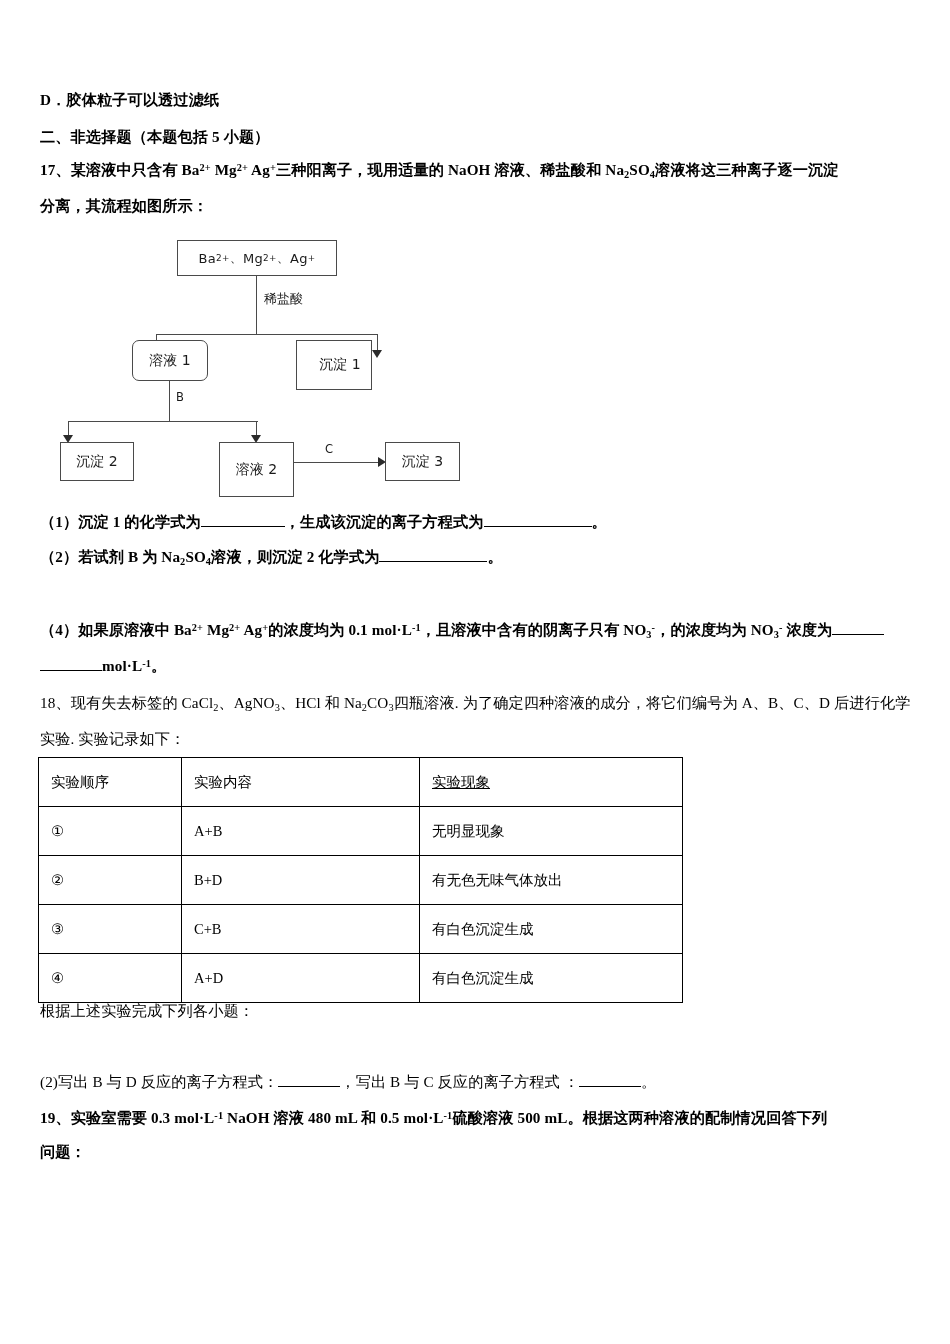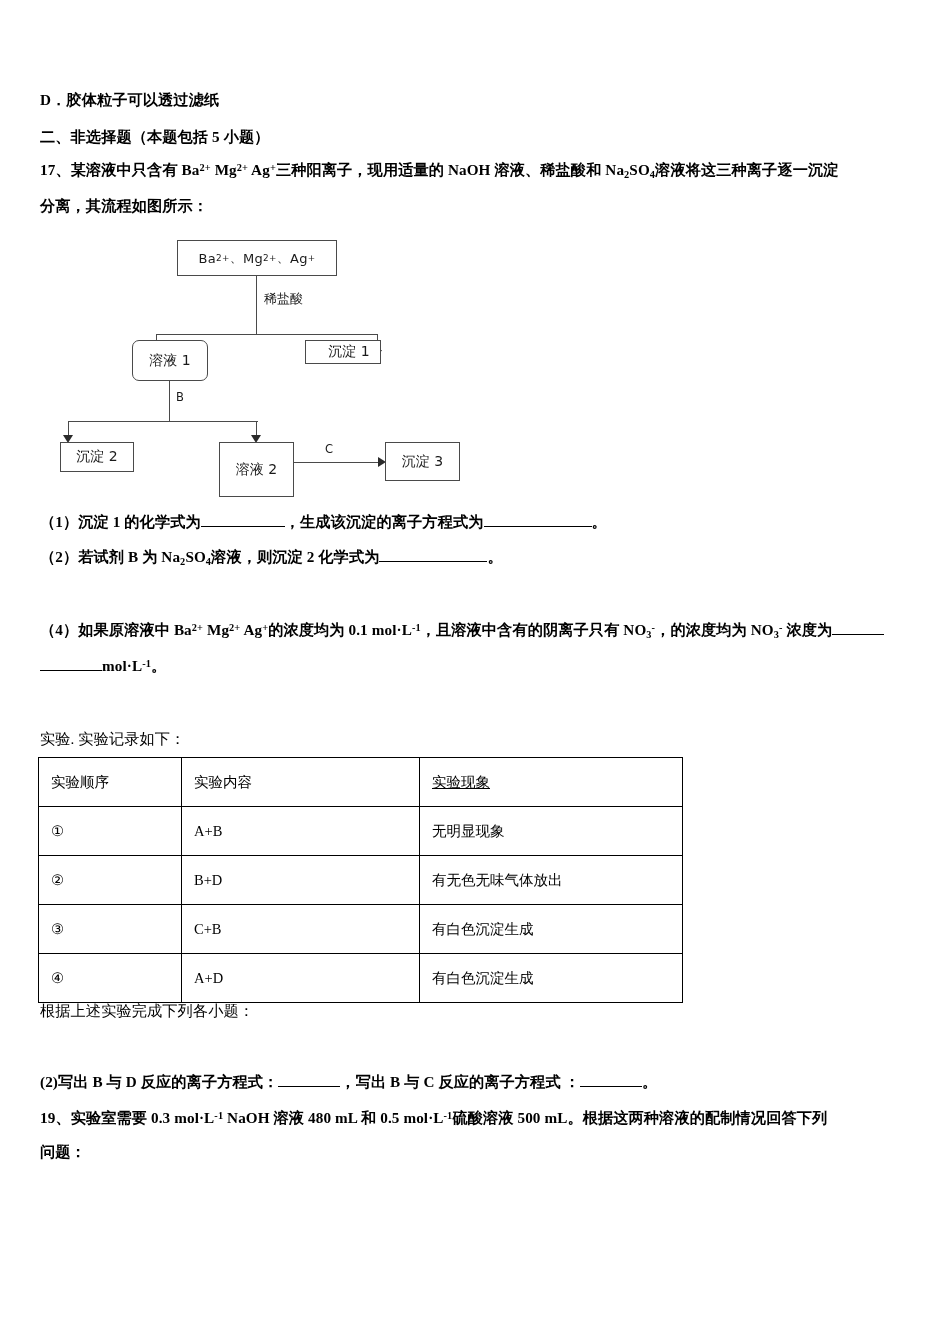--- a/index.html
+++ b/index.html
@@ -143,32 +143,32 @@
     <div class="fline h" style="left:116px; top:106px; width:222px;"></div>
 
     <div class="fline v" style="left:116px; top:106px; height:18px;"></div>
     <div class="farrow" style="left:111px; top:101px; top:122px;"></div>
 
     <div class="fline v" style="left:337px; top:106px; height:18px;"></div>
     <div class="farrow" style="left:332px; top:122px;"></div>
 
     <div class="fbox" style="left:92px; top:112px; width:76px; height:41px;border-radius:7px;">溶液 1</div>
 
-    <div class="fbox" style="left:265px; top:112px; width:76px; height:24px;padding-left:12px;">沉淀 1</div>
+    <div class="fbox" style="left:256px; top:112px; width:76px; height:50px;padding-left:12px;">沉淀 1</div>
 
     <div class="fline v" style="left:129px; top:153px; height:40px;"></div>
     <div class="flabel small" style="left:136px; top:162px;">B</div>
 
     <div class="fline h" style="left:28px; top:193px; width:190px;"></div>
     <div class="fline v" style="left:28px; top:193px; height:16px;"></div>
     <div class="farrow" style="left:23px; top:207px;"></div>
     <div class="fline v" style="left:216px; top:193px; height:16px;"></div>
     <div class="farrow" style="left:211px; top:207px;"></div>
 
-    <div class="fbox" style="left:20px; top:214px; width:74px; height:30px;">沉淀 2</div>
+    <div class="fbox" style="left:20px; top:214px; width:74px; height:39px;">沉淀 2</div>
 
     <div class="fbox" style="left:179px; top:214px; width:75px; height:55px;">溶液 2</div>
 
     <div class="fline h" style="left:254px; top:234px; width:86px;"></div>
     <div class="farrow right" style="left:338px; top:229px;"></div>
     <div class="flabel small" style="left:285px; top:214px;">C</div>
 
     <div class="fbox" style="left:345px; top:214px; width:75px; height:39px;">沉淀 3</div>
   </div>
 
@@ -182,20 +182,23 @@
 
 
   <div class="ln bold" style="left:40px; top:618px;">
     <span>（4）如果原溶液中 Ba</span><span class="sup">2+</span><span> Mg</span><span class="sup">2+</span><span> Ag</span><span class="sup">+</span><span>的浓度均为 0.1 mol·L</span><span class="sup">-1</span><span>，且溶液中含有的阴离子只有 NO</span><span class="sub">3</span><span class="sup">-</span><span>，的浓度均为 NO</span><span class="sub">3</span><span class="sup">-</span><span> 浓度为</span><span class="blank-xs"></span>
   </div>
 
   <div class="ln bold" style="left:40px; top:654px;">
     <span class="blank-s"></span><span>mol·L</span><span class="sup">-1</span><span>。</span>
   </div>
 
+  <div class="ln" style="left:40px; top:693px;">
+    <span>18、现有失去标签的 CaCl</span><span class="sub">2</span><span>、AgNO</span><span class="sub">3</span><span>、HCl 和 Na</span><span class="sub">2</span><span>CO</span><span class="sub">3</span><span>四瓶溶液. 为了确定四种溶液的成分，将它们编号为 A、B、C、D 后进行化学</span>
+  </div>
 
   <div class="ln" style="left:40px; top:729px;">实验. 实验记录如下：</div>
 
   <table id="exp-table">
     <thead>
       <tr>
         <th class="c1">实验顺序</th>
         <th class="c2">实验内容</th>
         <th class="c3">实验现象</th>
       </tr>
@@ -220,21 +223,21 @@
         <td>④</td>
         <td class="mono-ab">A+D</td>
         <td>有白色沉淀生成</td>
       </tr>
     </tbody>
   </table>
 
   <div class="ln" style="left:40px; top:1001px;">根据上述实验完成下列各小题：</div>
 
 
-  <div class="ln" style="left:40px; top:1072px;font-weight:bold;">
+  <div class="ln" style="left:40px; top:1072px;">
     <span>(2)写出 B 与 D 反应的离子方程式：</span><span class="blank-s"></span><span>，写出 B 与 C 反应的离子方程式 ：</span><span class="blank-s"></span><span>。</span>
   </div>
 
   <div class="ln bold" style="left:40px; top:1106px;">
     <span>19、实验室需要 0.3 mol·L</span><span class="sup">-1</span><span> NaOH 溶液 480 mL 和 0.5 mol·L</span><span class="sup">-1</span><span>硫酸溶液 500 mL。根据这两种溶液的配制情况回答下列</span>
   </div>
 
   <div class="ln bold" style="left:40px; top:1142px;">问题：</div>
 
 </div>

